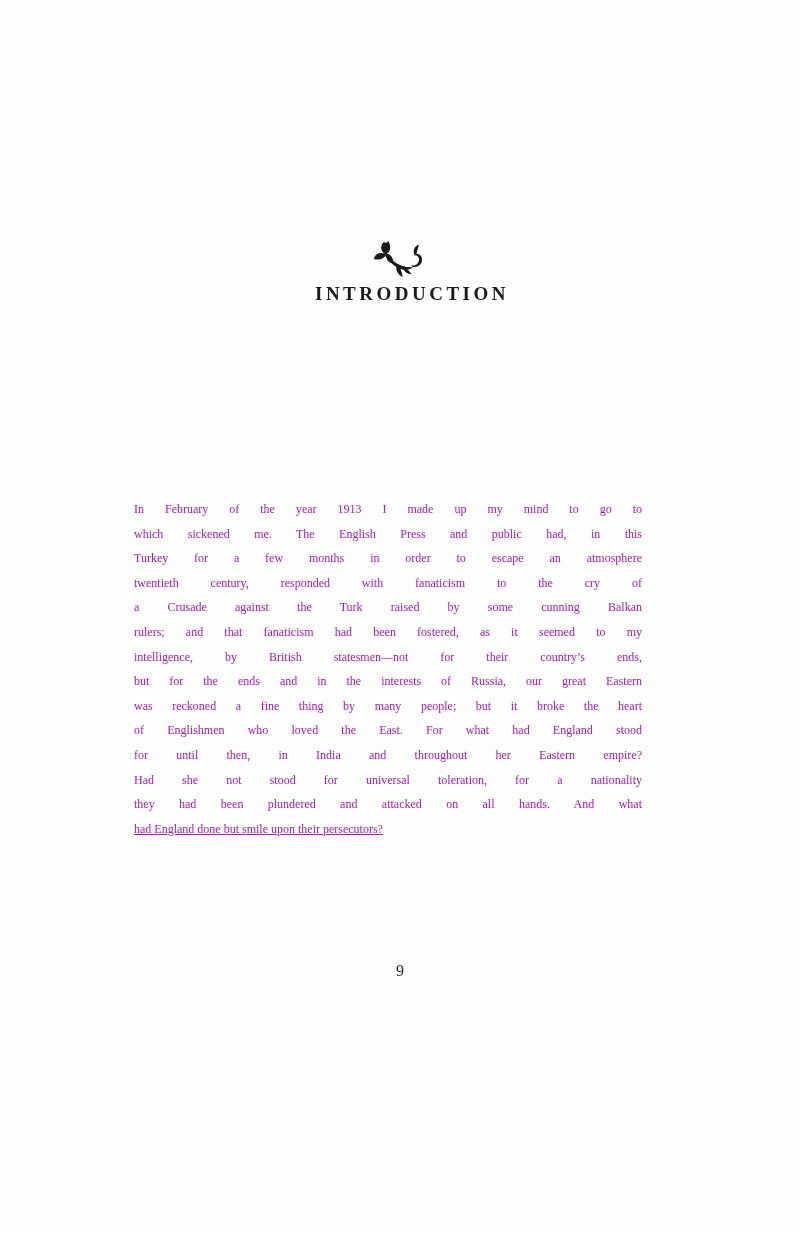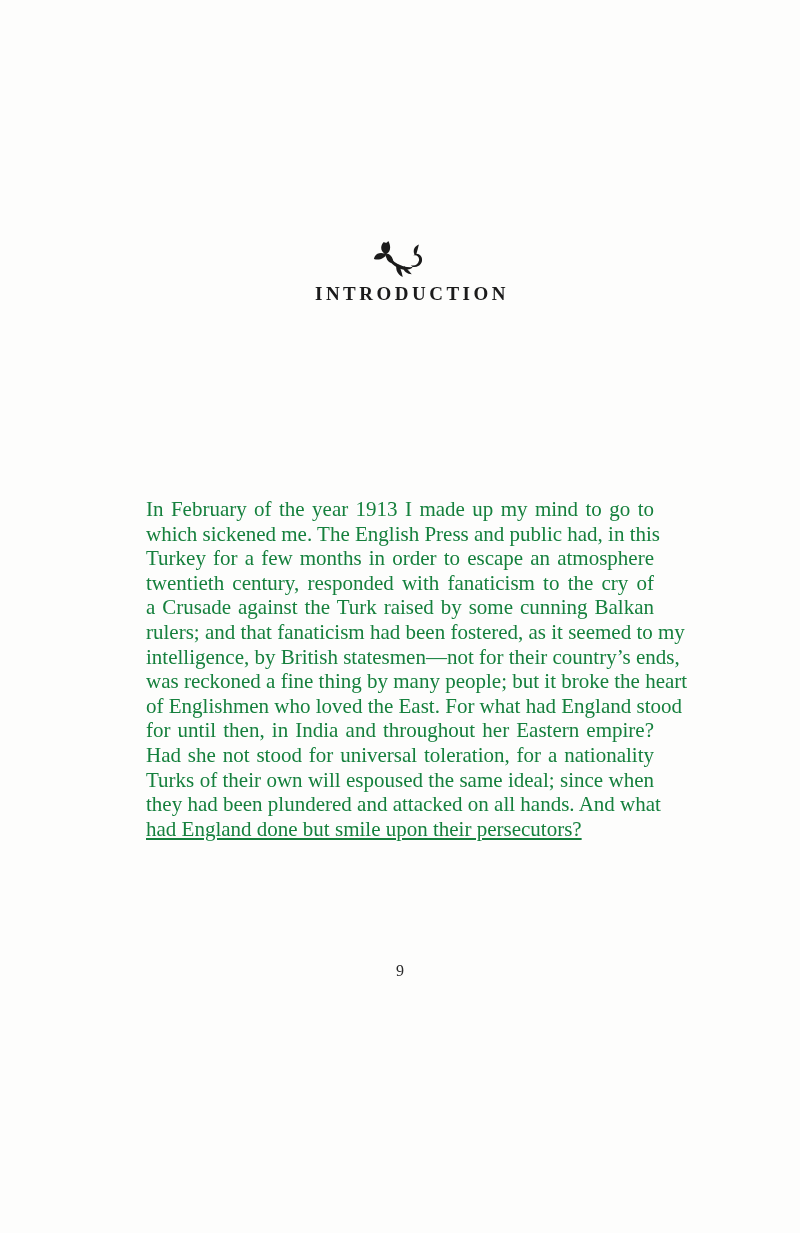--- a/index.html
+++ b/index.html
@@ -30,24 +30,24 @@
     text-align: center;
     font-size: 19px;
     font-weight: 700;
     letter-spacing: 3.5px;
     color: #1b1b1b;
     padding-left: 12px;
   }
   .body-block {
     position: absolute;
     top: 497px;
-    left: 146px;
+    left: 134px;
     width: 508px;
-    font-size: 21px;
-    color: #15803d;
+    font-size: 12px;
+    color: #a21caf;
   }
   .line {
     height: 24.6px;
     line-height: 24.6px;
     white-space: nowrap;
     text-align: justify;
     text-align-last: justify;
   }
   .line.last {
     text-align-last: left;
@@ -86,24 +86,24 @@
   <h1 class="heading">INTRODUCTION</h1>
 
   <div class="body-block">
     <div class="line">In February of the year 1913 I made up my mind to go to</div>
     <div class="line">which sickened me. The English Press and public had, in this</div>
     <div class="line">Turkey for a few months in order to escape an atmosphere</div>
     <div class="line">twentieth century, responded with fanaticism to the cry of</div>
     <div class="line">a Crusade against the Turk raised by some cunning Balkan</div>
     <div class="line">rulers; and that fanaticism had been fostered, as it seemed to my</div>
     <div class="line">intelligence, by British statesmen—not for their country’s ends,</div>
+    <div class="line">but for the ends and in the interests of Russia, our great Eastern</div>
     <div class="line">was reckoned a fine thing by many people; but it broke the heart</div>
     <div class="line">of Englishmen who loved the East. For what had England stood</div>
     <div class="line">for until then, in India and throughout her Eastern empire?</div>
     <div class="line">Had she not stood for universal toleration, for a nationality</div>
-    <div class="line">Turks of their own will espoused the same ideal; since when</div>
     <div class="line">they had been plundered and attacked on all hands. And what</div>
     <div class="line last">had England done but smile upon their persecutors?</div>
   </div>
 
   <div class="folio">9</div>
 
 </div>
 
 </body></html>

